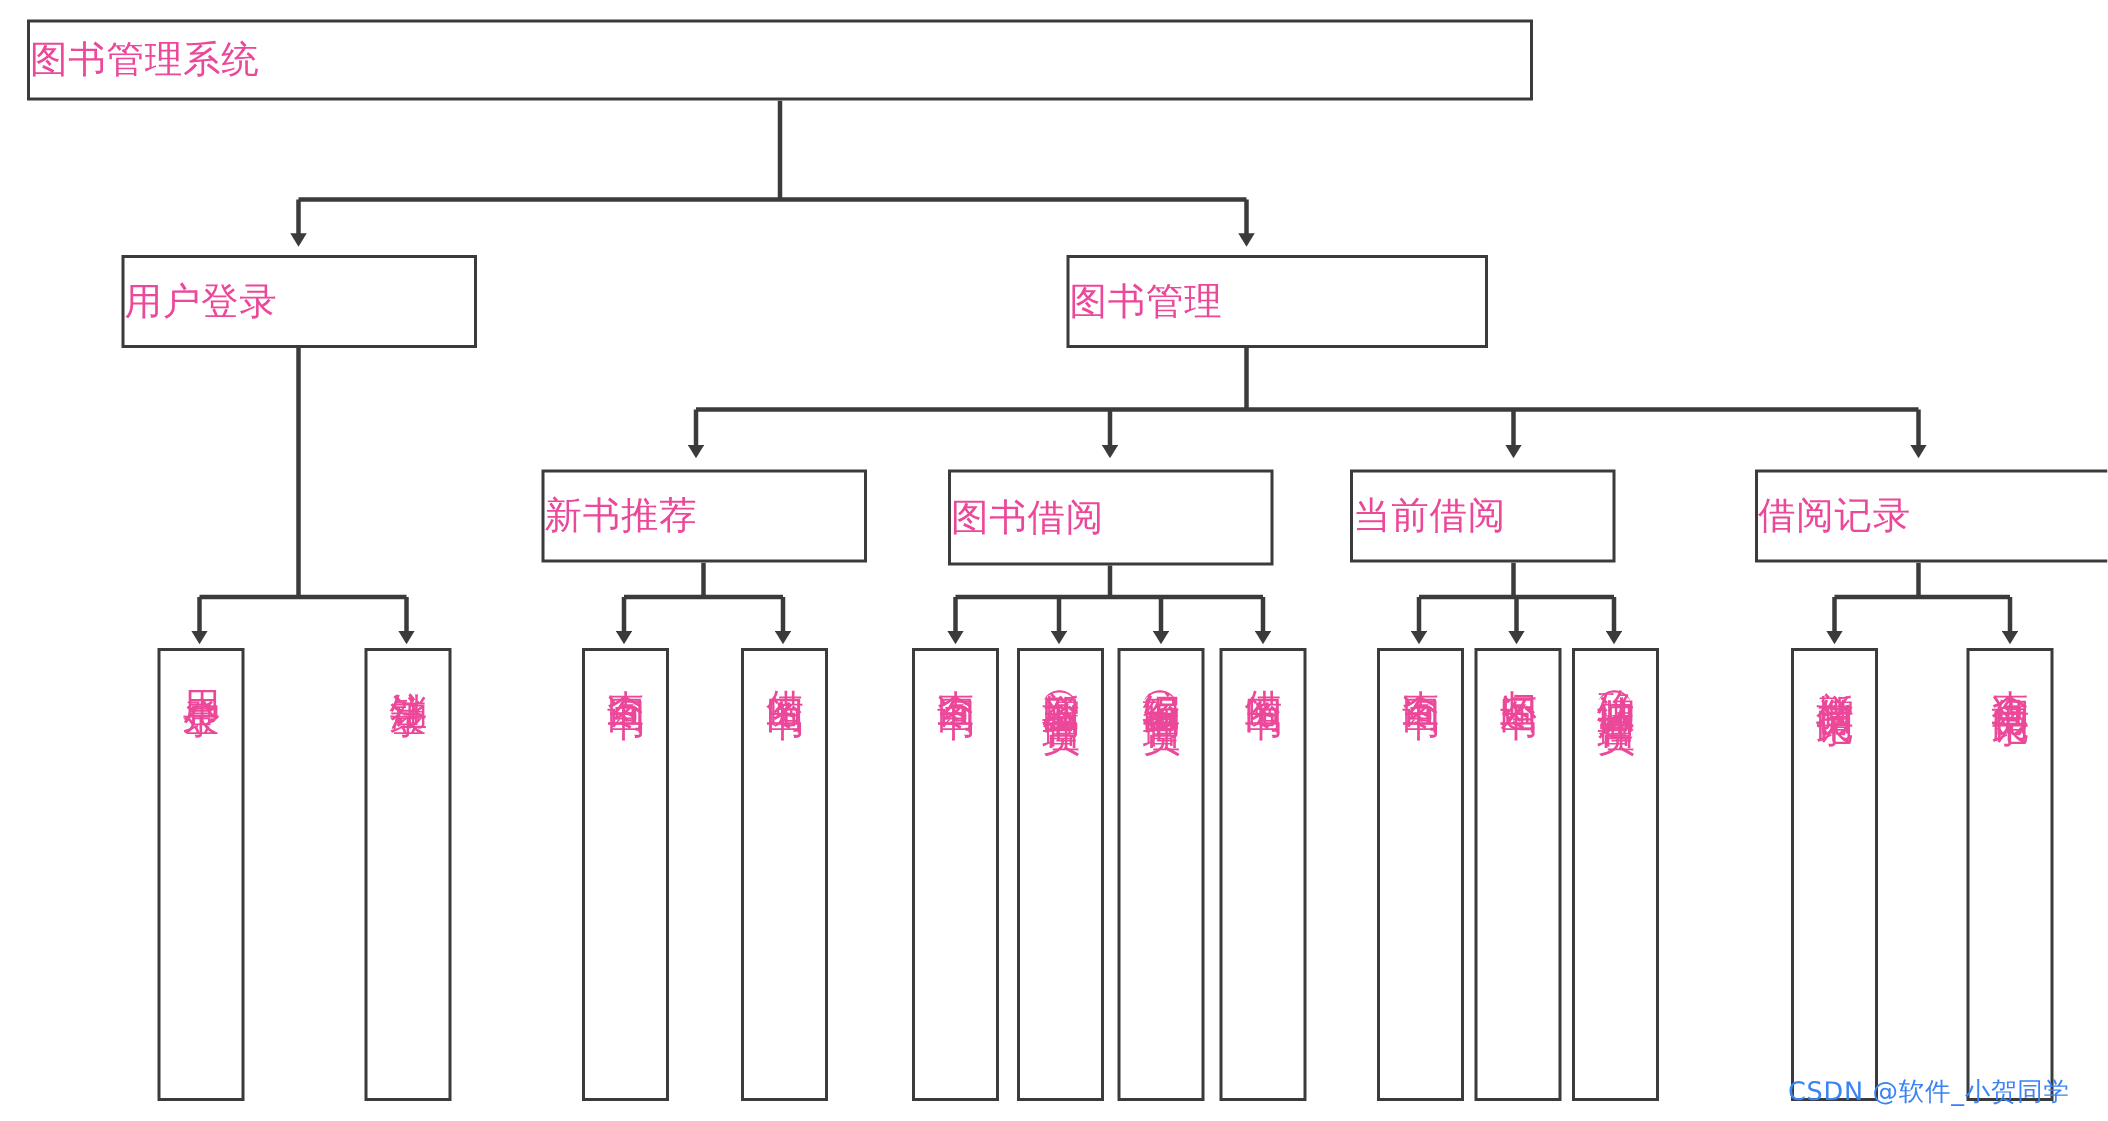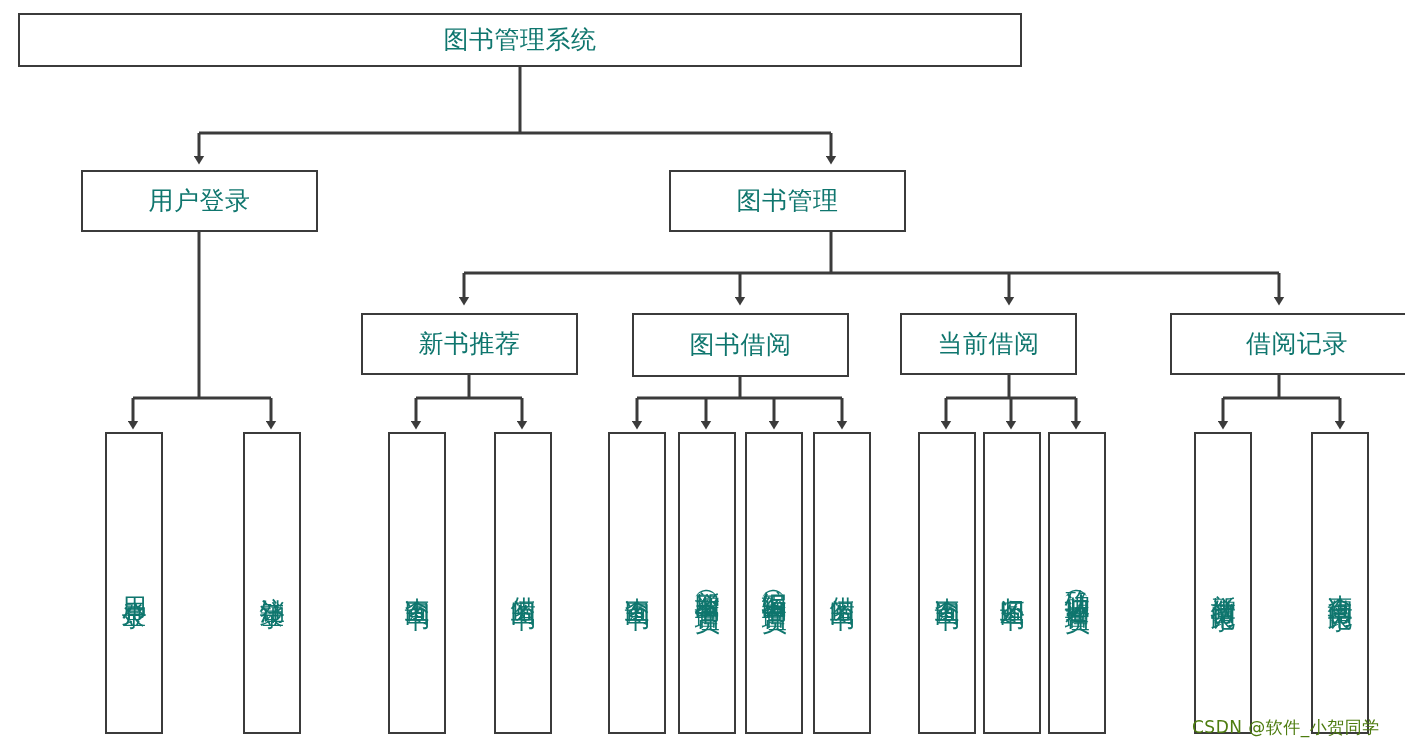--- a/index.html
+++ b/index.html
@@ -26,22 +26,22 @@
     height: 747px;
     pointer-events: none;
   }
   .node {
     position: absolute;
     box-sizing: border-box;
     border: 2px solid #3b3b3b;
     background: #ffffff;
     display: flex;
     align-items: center;
-    justify-content: center;
-    color: #0f766e;
+    justify-content: flex-start;
+    color: #ec4899;
     line-height: 1.18;
     text-align: center;
   }
   .node.horiz {
     font-size: 25px;
     letter-spacing: 0.5px;
   }
   .node.vert {
     writing-mode: vertical-rl;
     text-orientation: upright;
@@ -49,21 +49,21 @@
     letter-spacing: 3px;
     padding: 6px 0;
     white-space: nowrap;
   }
   .node.vert > span {
     display: block;
   }
   .watermark {
     position: absolute;
     font-size: 17px;
-    color: #4d7c0f;
+    color: #3b82f6;
     white-space: nowrap;
     letter-spacing: 0.5px;
   }
 </style>
 </head>
 <body>
 
 <div id="canvas">
 
   <svg id="edges" viewBox="0 0 1405 747" width="1405" height="747">
@@ -117,21 +117,21 @@
   </svg>
 
   <div class="node horiz" style="left:18px; top:13px; width:1004px; height:54px;">
     <span>图书管理系统</span>
   </div>
 
   <div class="node horiz" style="left:81px; top:170px; width:237px; height:62px;">
     <span>用户登录</span>
   </div>
 
-  <div class="node horiz" style="left:669px; top:170px; width:237px; height:62px;">
+  <div class="node horiz" style="left:711px; top:170px; width:281px; height:62px;">
     <span>图书管理</span>
   </div>
 
   <div class="node horiz" style="left:361px; top:313px; width:217px; height:62px;">
     <span>新书推荐</span>
   </div>
 
   <div class="node horiz" style="left:632px; top:313px; width:217px; height:64px;">
     <span>图书借阅</span>
   </div>

